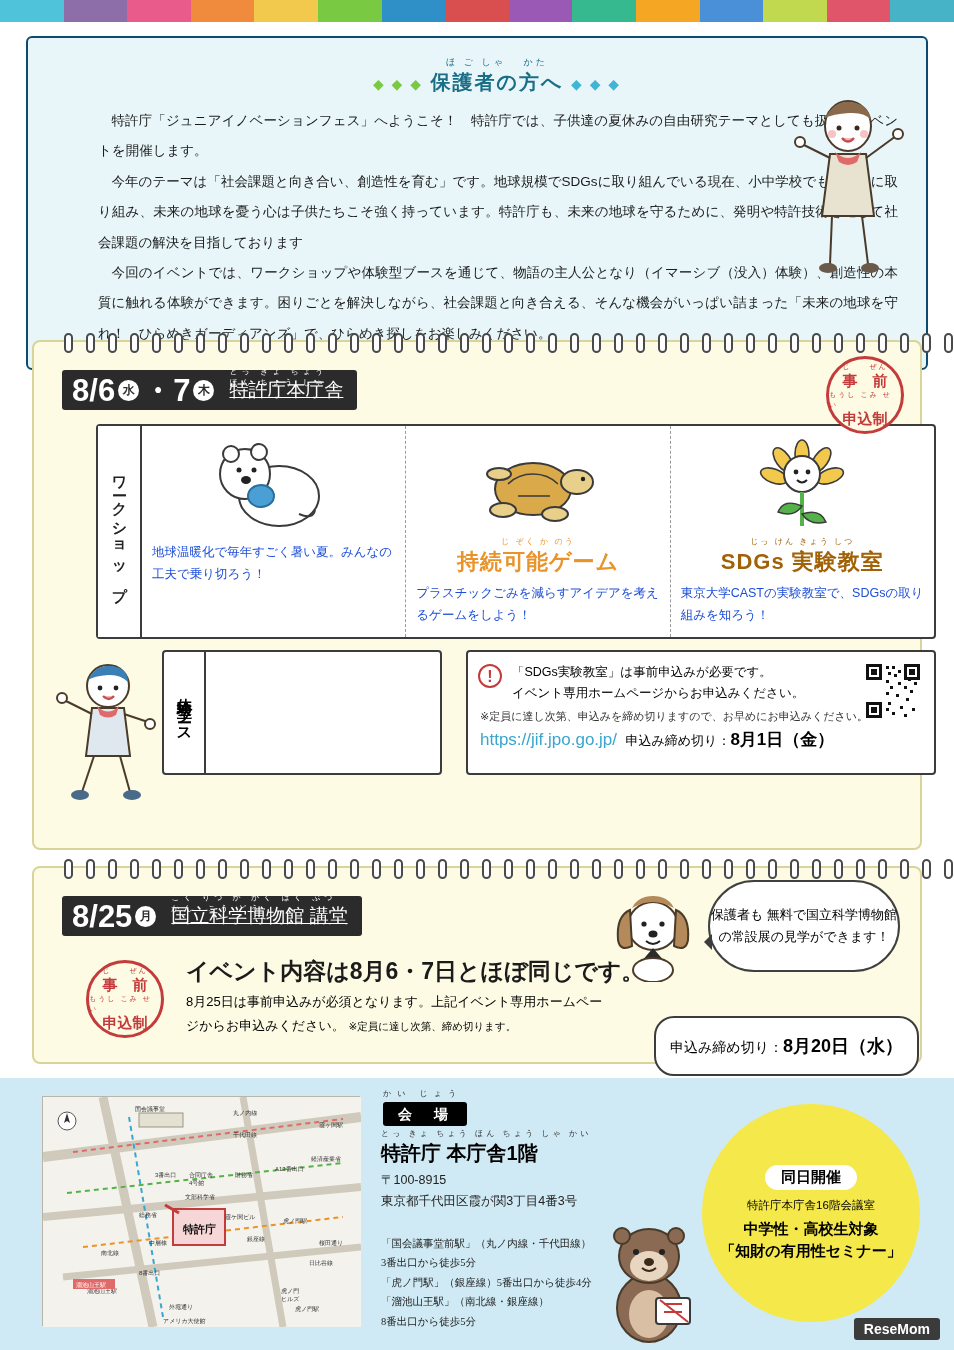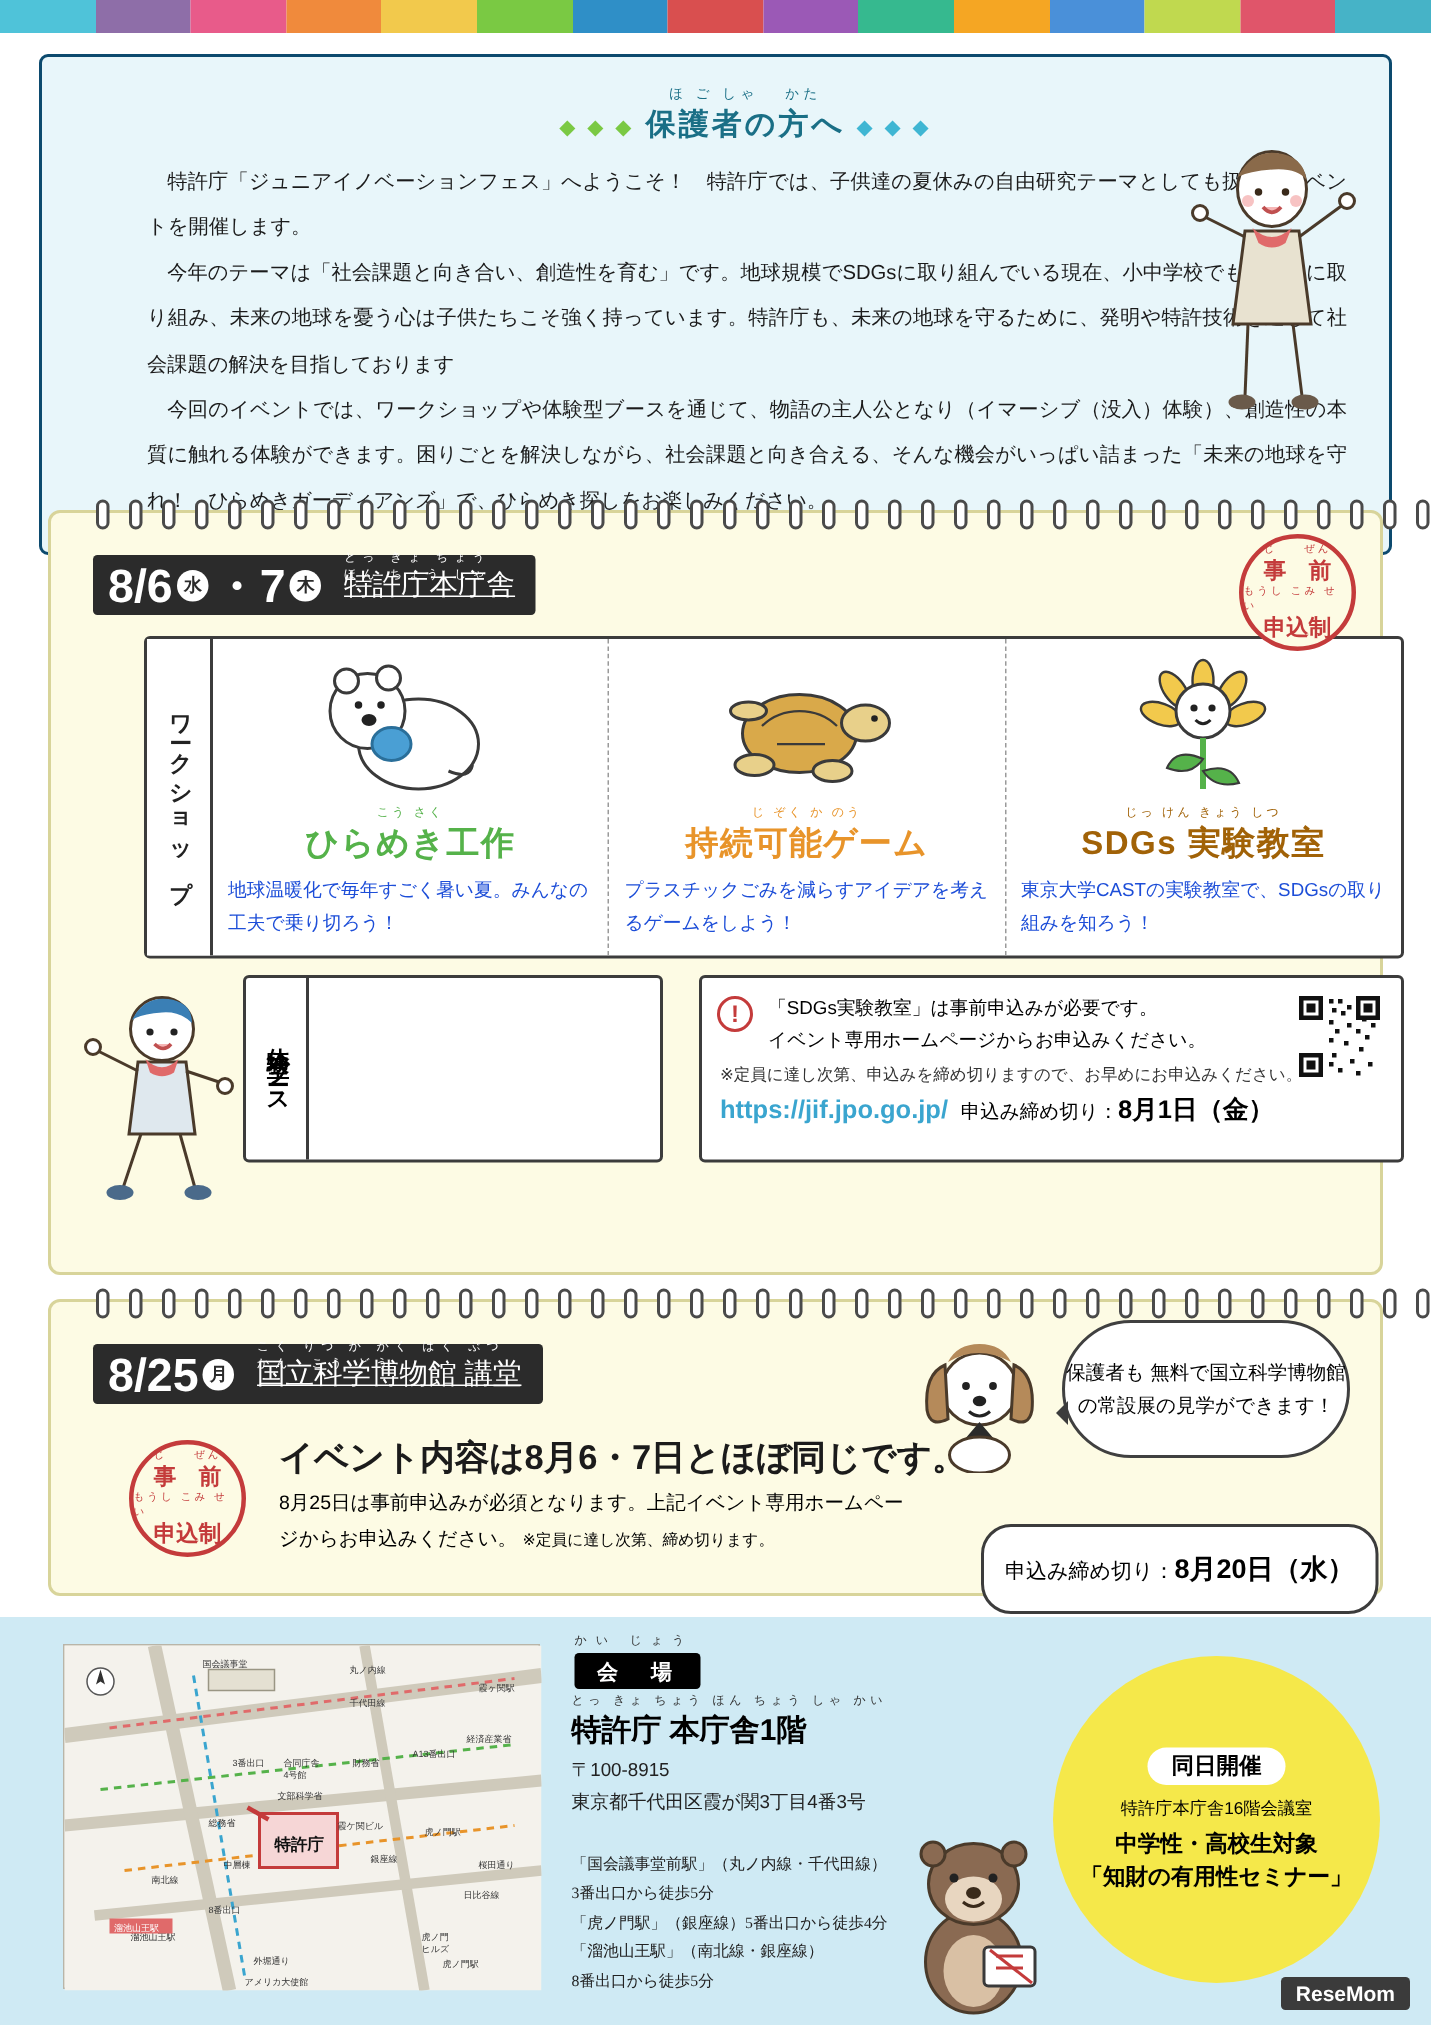--- a/index.html
+++ b/index.html
@@ -115,21 +115,21 @@
     position:absolute; left:432px; top:308px; width:470px; height:125px;
     border:2px solid #3c3c3c; border-radius:4px; background:#fff; padding:10px 12px;
   }
   .excl {
     position:absolute; left:10px; top:12px; width:24px;height:24px;border-radius:50%;
     background:#fff; border:2px solid #c43b3b; color:#c43b3b; font-weight:bold;
     text-align:center;line-height:21px;font-size:16px;
   }
   .notice-t1{margin-left:32px;font-size:12.5px;line-height:1.7;}
   .notice-t2{margin-top:4px;font-size:11px;color:#333;}
-  .notice-url{ color:#3aa5cf;font-size:17px;font-weight:bold;margin-top:6px;display:inline-block;}
+  .notice-url{ color:#3aa5cf;font-size:17px;font-weight:normal;margin-top:6px;display:inline-block;}
   .notice-dl{ font-size:13px; display:inline-block; margin-left:4px;}
   .notice-dl b{font-size:17px;}
   .qr{position:absolute;right:12px;top:10px;width:58px;height:58px;}
 
   .boy{position:absolute; left:22px; top:318px; width:100px;height:140px;}
   .dog-bubble{
     position:absolute; right:20px; top:12px; width:192px; height:92px;
     border:2px solid #404040; border-radius:46px; background:#fff;
     display:flex;align-items:center;justify-content:center;text-align:center;
     font-size:13px; line-height:1.7;
@@ -319,24 +319,20 @@
           <ellipse cx="80" cy="62" rx="40" ry="30" fill="#fff" stroke="#3a3a3a" stroke-width="2"></ellipse>
           <circle cx="46" cy="40" r="25" fill="#fff" stroke="#3a3a3a" stroke-width="2"></circle>
           <circle cx="32" cy="20" r="8" fill="#fff" stroke="#3a3a3a" stroke-width="2"></circle>
           <circle cx="60" cy="18" r="8" fill="#fff" stroke="#3a3a3a" stroke-width="2"></circle>
           <circle cx="40" cy="36" r="2.5" fill="#222"></circle>
             <circle cx="55" cy="36" r="2.5" fill="#222"></circle>
           <ellipse cx="47" cy="46" rx="5" ry="4" fill="#222"></ellipse>
           <ellipse cx="62" cy="62" rx="13" ry="11" fill="#4a9fd4" stroke="#2a6f9a" stroke-width="2"></ellipse>
           <path d="M100,80 q14,6 16,-4" stroke="#3a3a3a" stroke-width="2" fill="none"></path>
         </svg>
-      </div>
-      <div class="ws-title green">
-        <span class="rb-top">こう さく</span>
-        <span>ひらめき工作</span>
       </div>
       <div class="ws-desc">地球温暖化で毎年すごく暑い夏。みんなの工夫で乗り切ろう！</div>
     </div>
 
     <div class="ws-col">
       <div class="ws-art">
         <svg viewBox="0 0 150 100" width="150" height="100">
           <ellipse cx="70" cy="55" rx="38" ry="26" fill="#d9a94a" stroke="#3a3a3a" stroke-width="2"></ellipse>
           <path d="M45,50 q10,-10 25,-10 q15,0 25,10" fill="none" stroke="#3a3a3a" stroke-width="1.5"></path>
           <path d="M55,62 h32" stroke="#3a3a3a" stroke-width="1.5"></path>

